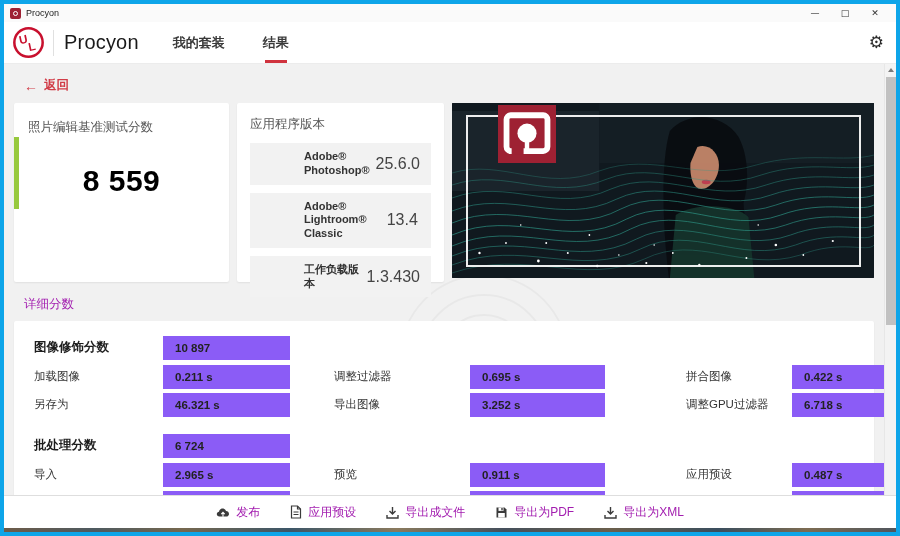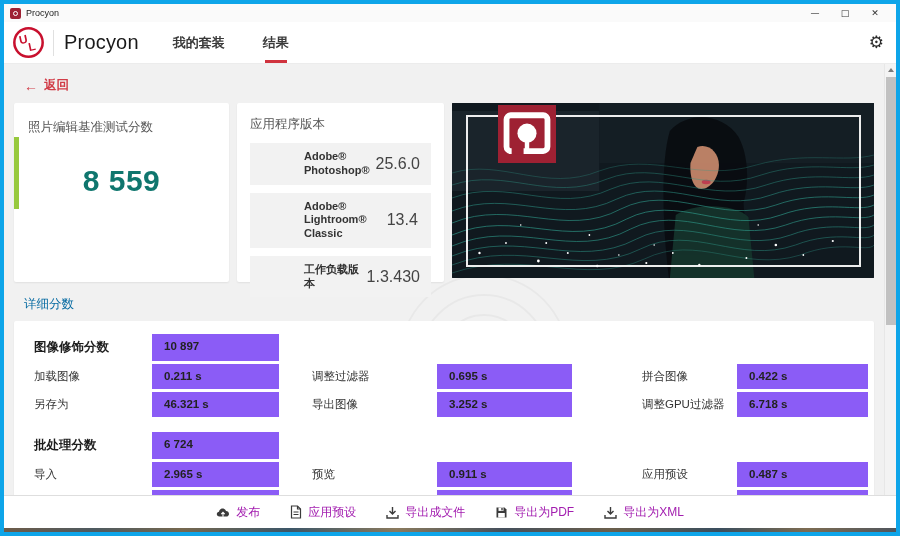--- a/index.html
+++ b/index.html
@@ -37,38 +37,38 @@
   .back-row { display:flex; align-items:center; gap:6px; margin:13px 0 0 20px; cursor:pointer; position:relative; z-index:2; }
   .back-arrow { color:#d13c47; font-size:14px; font-weight:700; }
   .back-label { color:#d13c47; font-size:12.5px; font-weight:700; }
 
   .top-row { display:flex; gap:8px; margin:9px 22px 0 10px; position:relative; z-index:1; align-items:flex-start; }
   .card { background:#fff; border-radius:2px; box-shadow:0 1px 2px rgba(0,0,0,0.07); }
   .card-title { font-size:12.5px; color:#555; }
 
   .score-card { width:215px; height:179px; padding:16px 14px; position:relative; flex:0 0 auto; }
   .score-bar { position:absolute; left:0; top:34px; width:5px; height:72px; background:#97c93d; }
-  .score-value { text-align:center; font-size:30px; font-weight:700; color:#0f766e; margin-top:28px; letter-spacing:.5px; }
+  .score-value { text-align:center; font-size:30px; font-weight:700; color:#000000; margin-top:28px; letter-spacing:.5px; }
 
   .versions-card { width:207px; height:179px; padding:13px 13px; flex:0 0 auto; }
   .versions-card .card-title { margin-bottom:10px; }
   .vrow { background:#f2f2f2; display:flex; align-items:center; padding:7px 11px; margin-bottom:8px; }
   .vlabel { width:52%; font-size:11px; font-weight:700; color:#333; line-height:1.25;margin-left:43px; }
   .vvalue { font-size:16px; color:#444; }
   .vrow.tall { min-height:44px; }
 
   .hero { flex:1 1 auto; height:175px; position:relative; background:#10191f; overflow:hidden; border-radius:1px; }
   .hero svg { position:absolute; inset:0; width:100%; height:100%; }
   .hero-frame { position:absolute; left:14px; right:13px; top:12px; bottom:11px; border:2px solid rgba(255,255,255,0.92); }
   .hero-badge { position:absolute; left:46px; top:2px; width:58px; height:58px; background:#9e2133; display:flex; align-items:center; justify-content:center; }
 
-  .section-title { margin:14px 0 8px 20px; font-size:12.5px; color:#0369a1; position:relative; z-index:2; }
+  .section-title { margin:14px 0 8px 20px; font-size:12.5px; color:#a21caf; position:relative; z-index:2; }
 
   .details-card { margin:0 22px 0 10px; padding:13px 10px 20px 20px; position:relative; z-index:1; height:230px; }
-  .drow { display:flex; margin-bottom:3px; }
+  .drow { display:flex; align-items:center; margin-bottom:3px;gap:11px; }
   .dgap { height:12px; }
   .dlabel { font-size:11.5px; color:#333; padding:5px 0; }
   .dlabel.bold { font-weight:700; font-size:12.5px; color:#1d1d1d; }
   .dval { background:#8b5cf6; font-size:11.5px; font-weight:700; color:#222; padding:6px 12px; }
   .c1 { width:118px; flex:0 0 auto; }
   .c2 { width:127px; margin-right:33px; flex:0 0 auto; }
   .c3 { width:125px; flex:0 0 auto; }
   .c4 { width:135px; margin-right:70px; flex:0 0 auto; }
   .c5 { width:95px; flex:0 0 auto; }
   .c6 { width:131px; flex:0 0 auto; }

